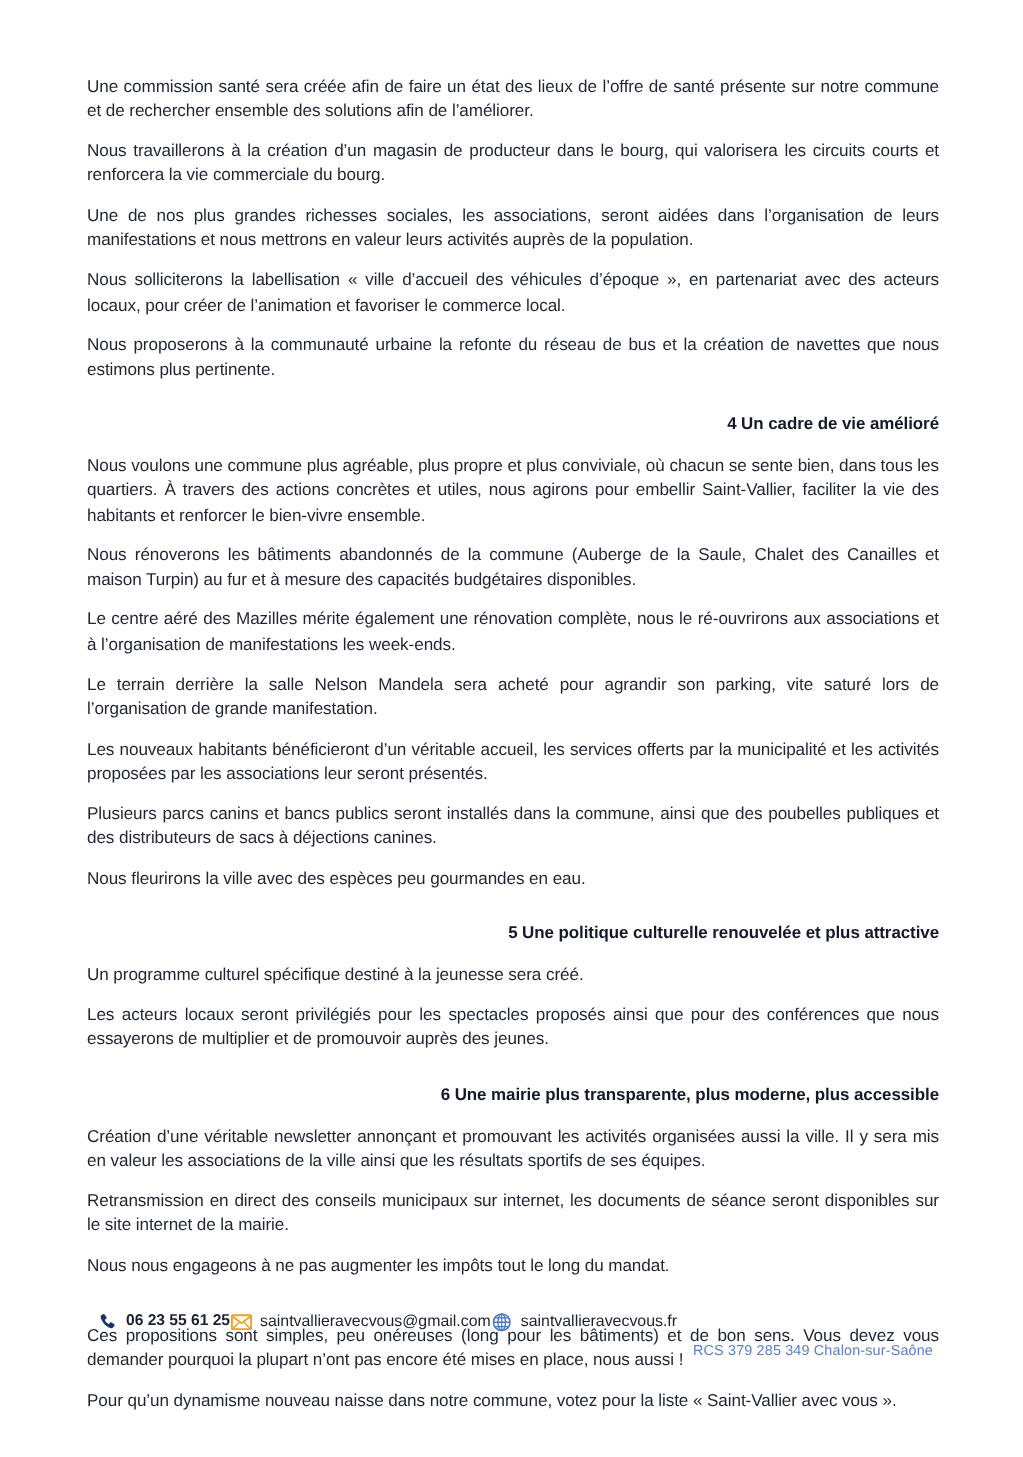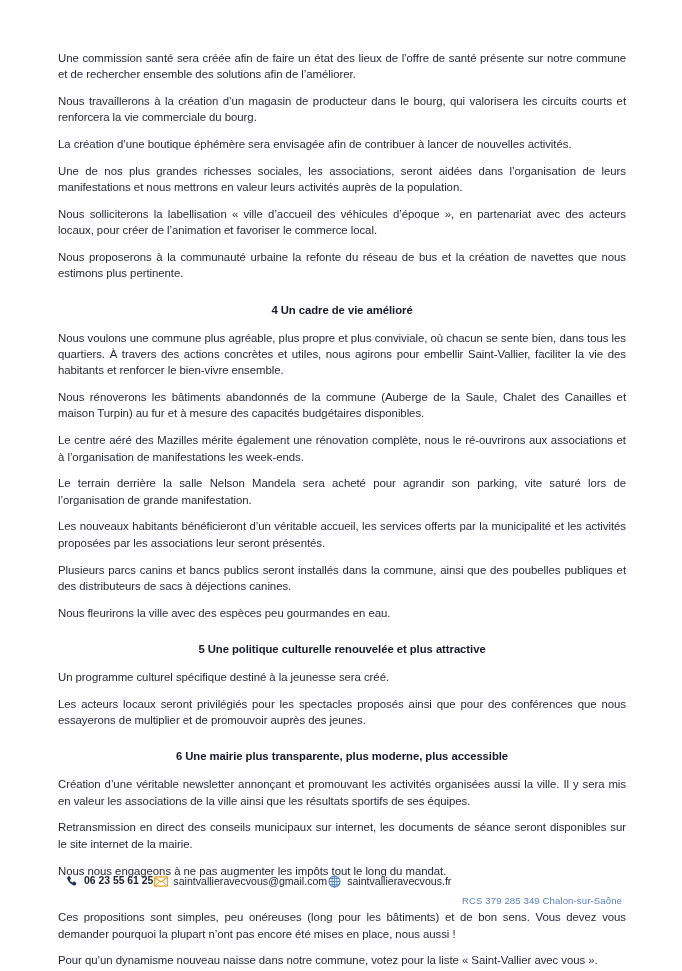--- a/index.html
+++ b/index.html
@@ -38,21 +38,21 @@
     color: #1f2333;
     letter-spacing: -0.05px;
   }
 
   h2.section-heading {
     margin: 21px 0 12px 0;
     font-size: 11.3px;
     line-height: 15px;
     font-weight: bold;
     color: #15192a;
-    text-align: center;
+    text-align: right;
     letter-spacing: -0.05px;
   }
 
   .spacer-before-closing {
     height: 20px;
   }
 
   
   .footer {
     position: absolute;
@@ -107,21 +107,20 @@
   }
 </style>
 </head>
 <body>
 
 <div class="page">
 
   <div class="content" id="doc-body">
       <p class="para">Une commission santé sera créée afin de faire un état des lieux de l’offre de santé présente sur notre commune et de rechercher ensemble des solutions afin de l’améliorer.</p>
       <p class="para">Nous travaillerons à la création d’un magasin de producteur dans le bourg, qui valorisera les circuits courts et renforcera la vie commerciale du bourg.</p>
-      <p class="para">La création d’une boutique éphémère sera envisagée afin de contribuer à lancer de nouvelles activités.</p>
       <p class="para">Une de nos plus grandes richesses sociales, les associations, seront aidées dans l’organisation de leurs manifestations et nous mettrons en valeur leurs activités auprès de la population.</p>
       <p class="para">Nous solliciterons la labellisation « ville d’accueil des véhicules d’époque », en partenariat avec des acteurs locaux, pour créer de l’animation et favoriser le commerce local.</p>
       <p class="para">Nous proposerons à la communauté urbaine la refonte du réseau de bus et la création de navettes que nous estimons plus pertinente.</p>
       <h2 class="section-heading">4 Un cadre de vie amélioré</h2>
       <p class="para">Nous voulons une commune plus agréable, plus propre et plus conviviale, où chacun se sente bien, dans tous les quartiers. À travers des actions concrètes et utiles, nous agirons pour embellir Saint-Vallier, faciliter la vie des habitants et renforcer le bien-vivre ensemble.</p>
       <p class="para">Nous rénoverons les bâtiments abandonnés de la commune (Auberge de la Saule, Chalet des Canailles et maison Turpin) au fur et à mesure des capacités budgétaires disponibles.</p>
       <p class="para">Le centre aéré des Mazilles mérite également une rénovation complète, nous le ré-ouvrirons aux associations et à l’organisation de manifestations les week-ends.</p>
       <p class="para">Le terrain derrière la salle Nelson Mandela sera acheté pour agrandir son parking, vite saturé lors de l’organisation de grande manifestation.</p>
       <p class="para">Les nouveaux habitants bénéficieront d’un véritable accueil, les services offerts par la municipalité et les activités proposées par les associations leur seront présentés.</p>
       <p class="para">Plusieurs parcs canins et bancs publics seront installés dans la commune, ainsi que des poubelles publiques et des distributeurs de sacs à déjections canines.</p>

